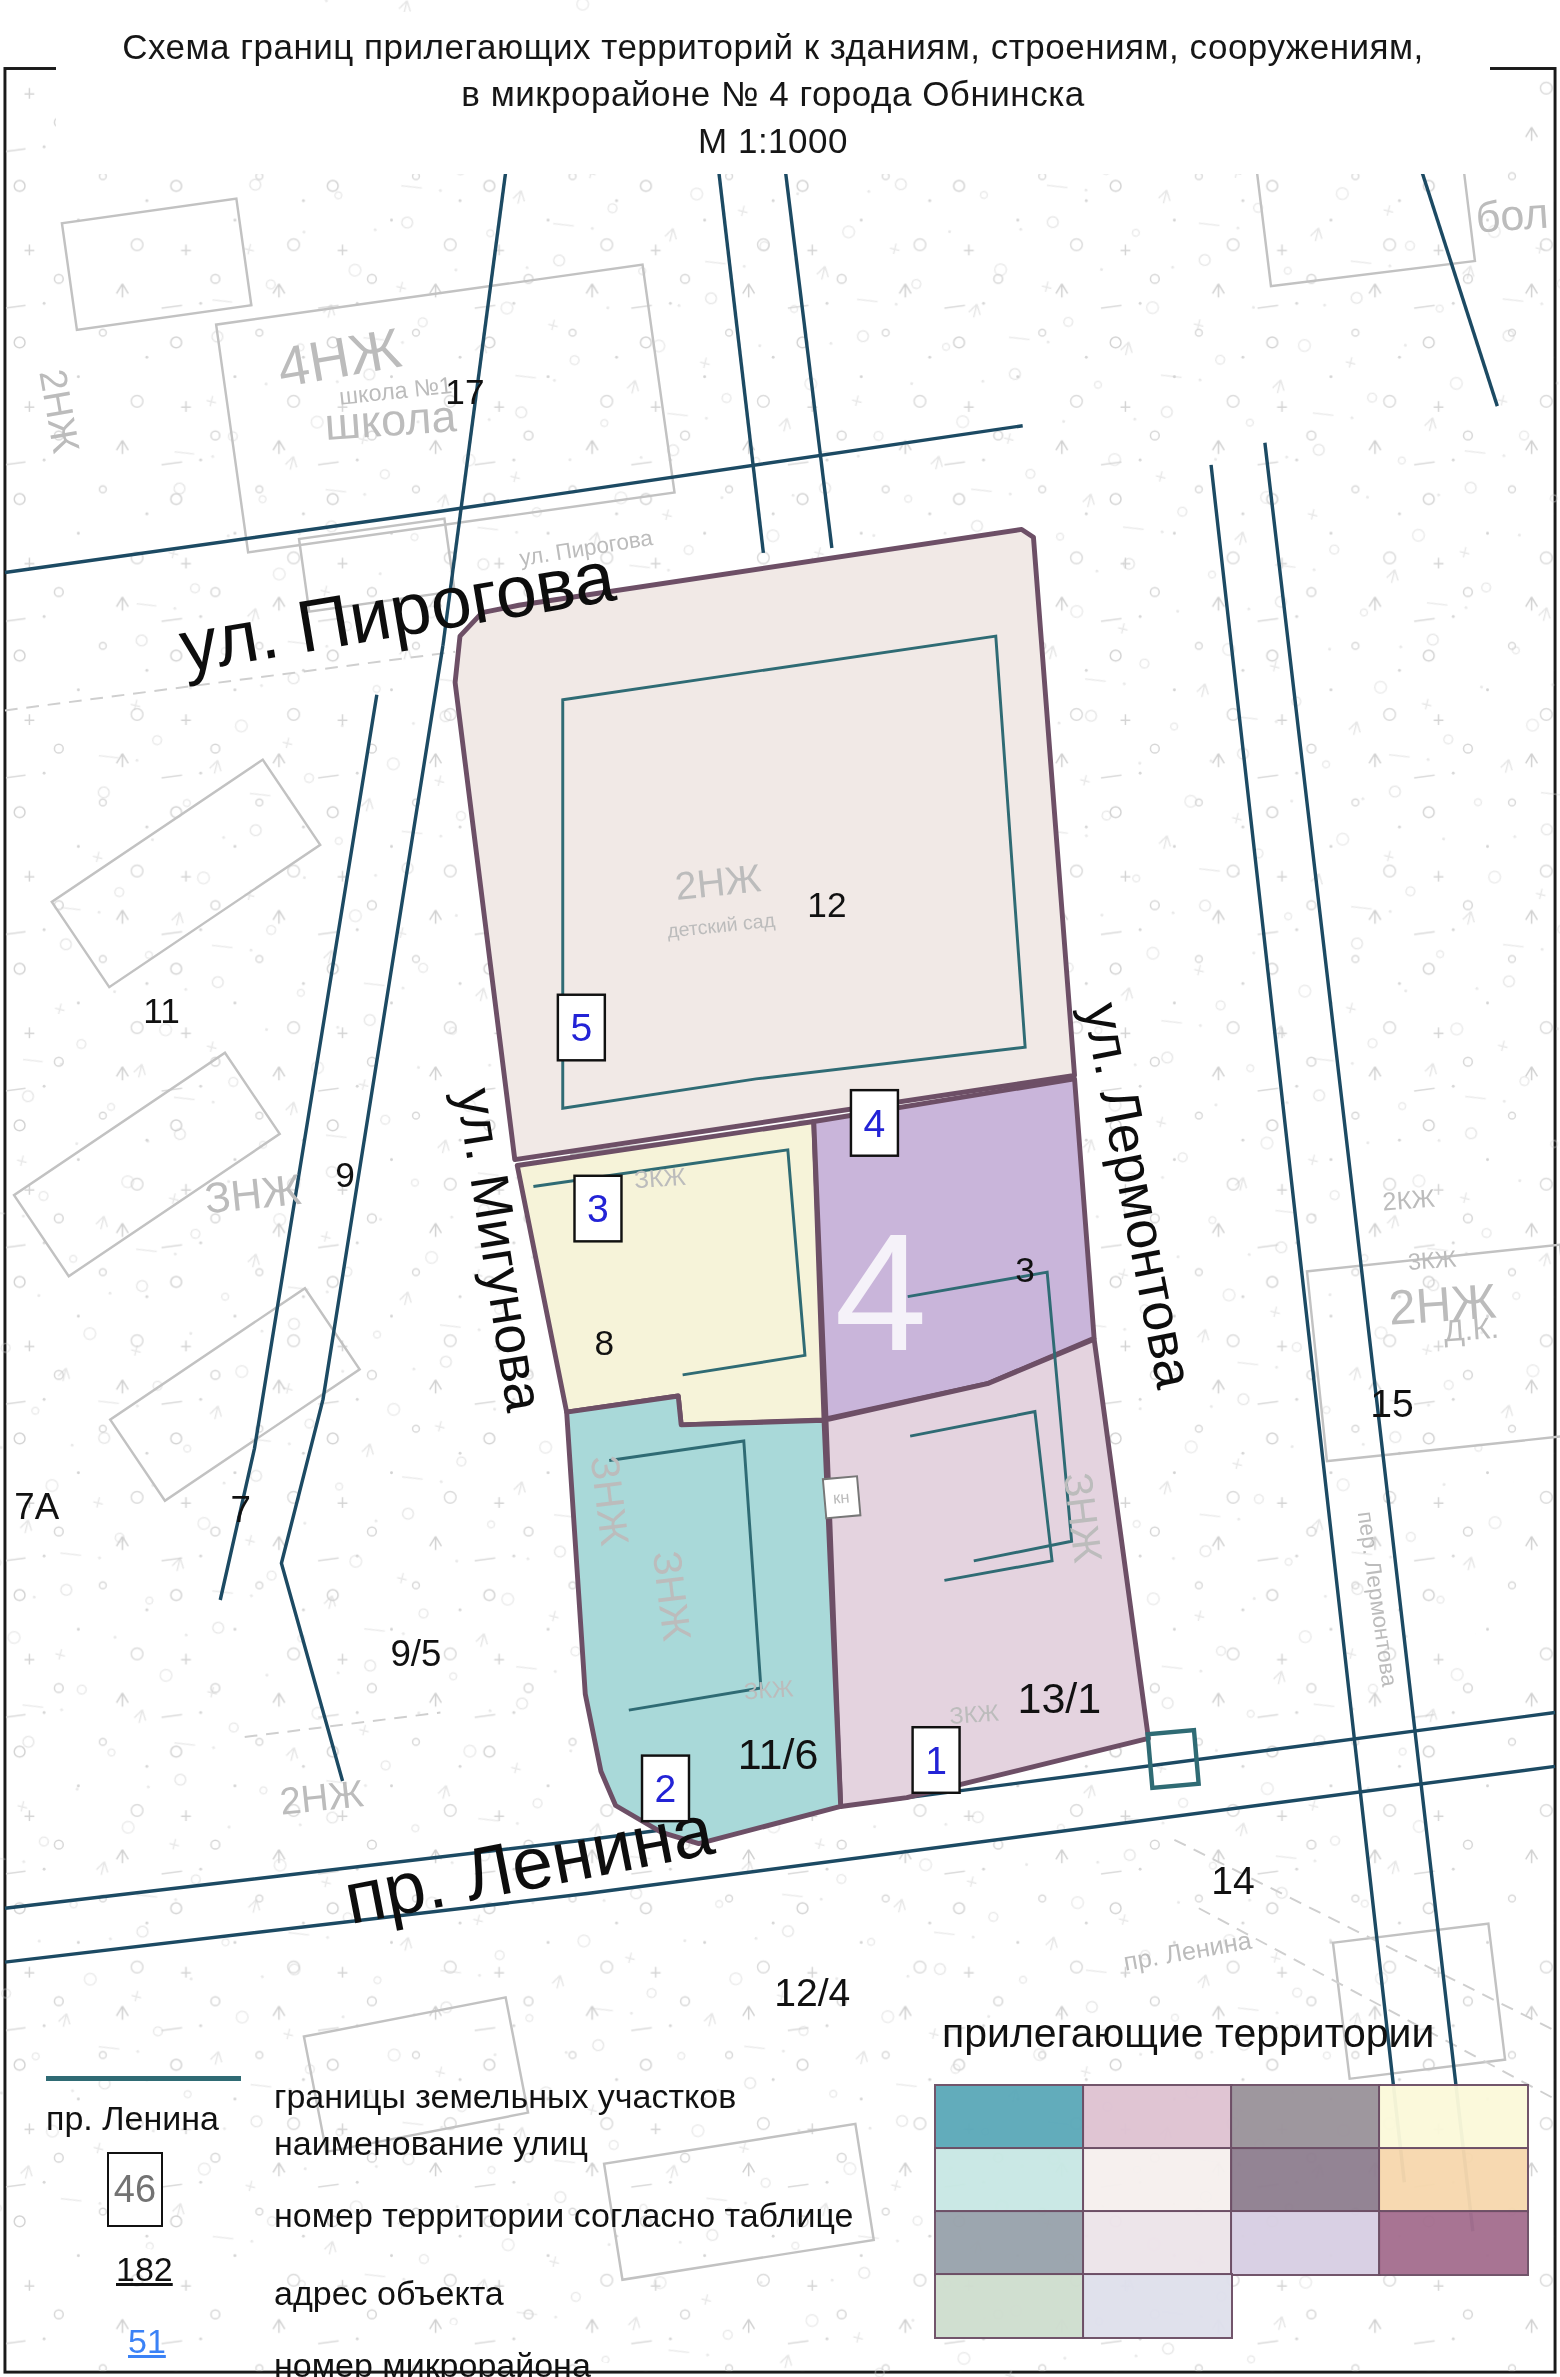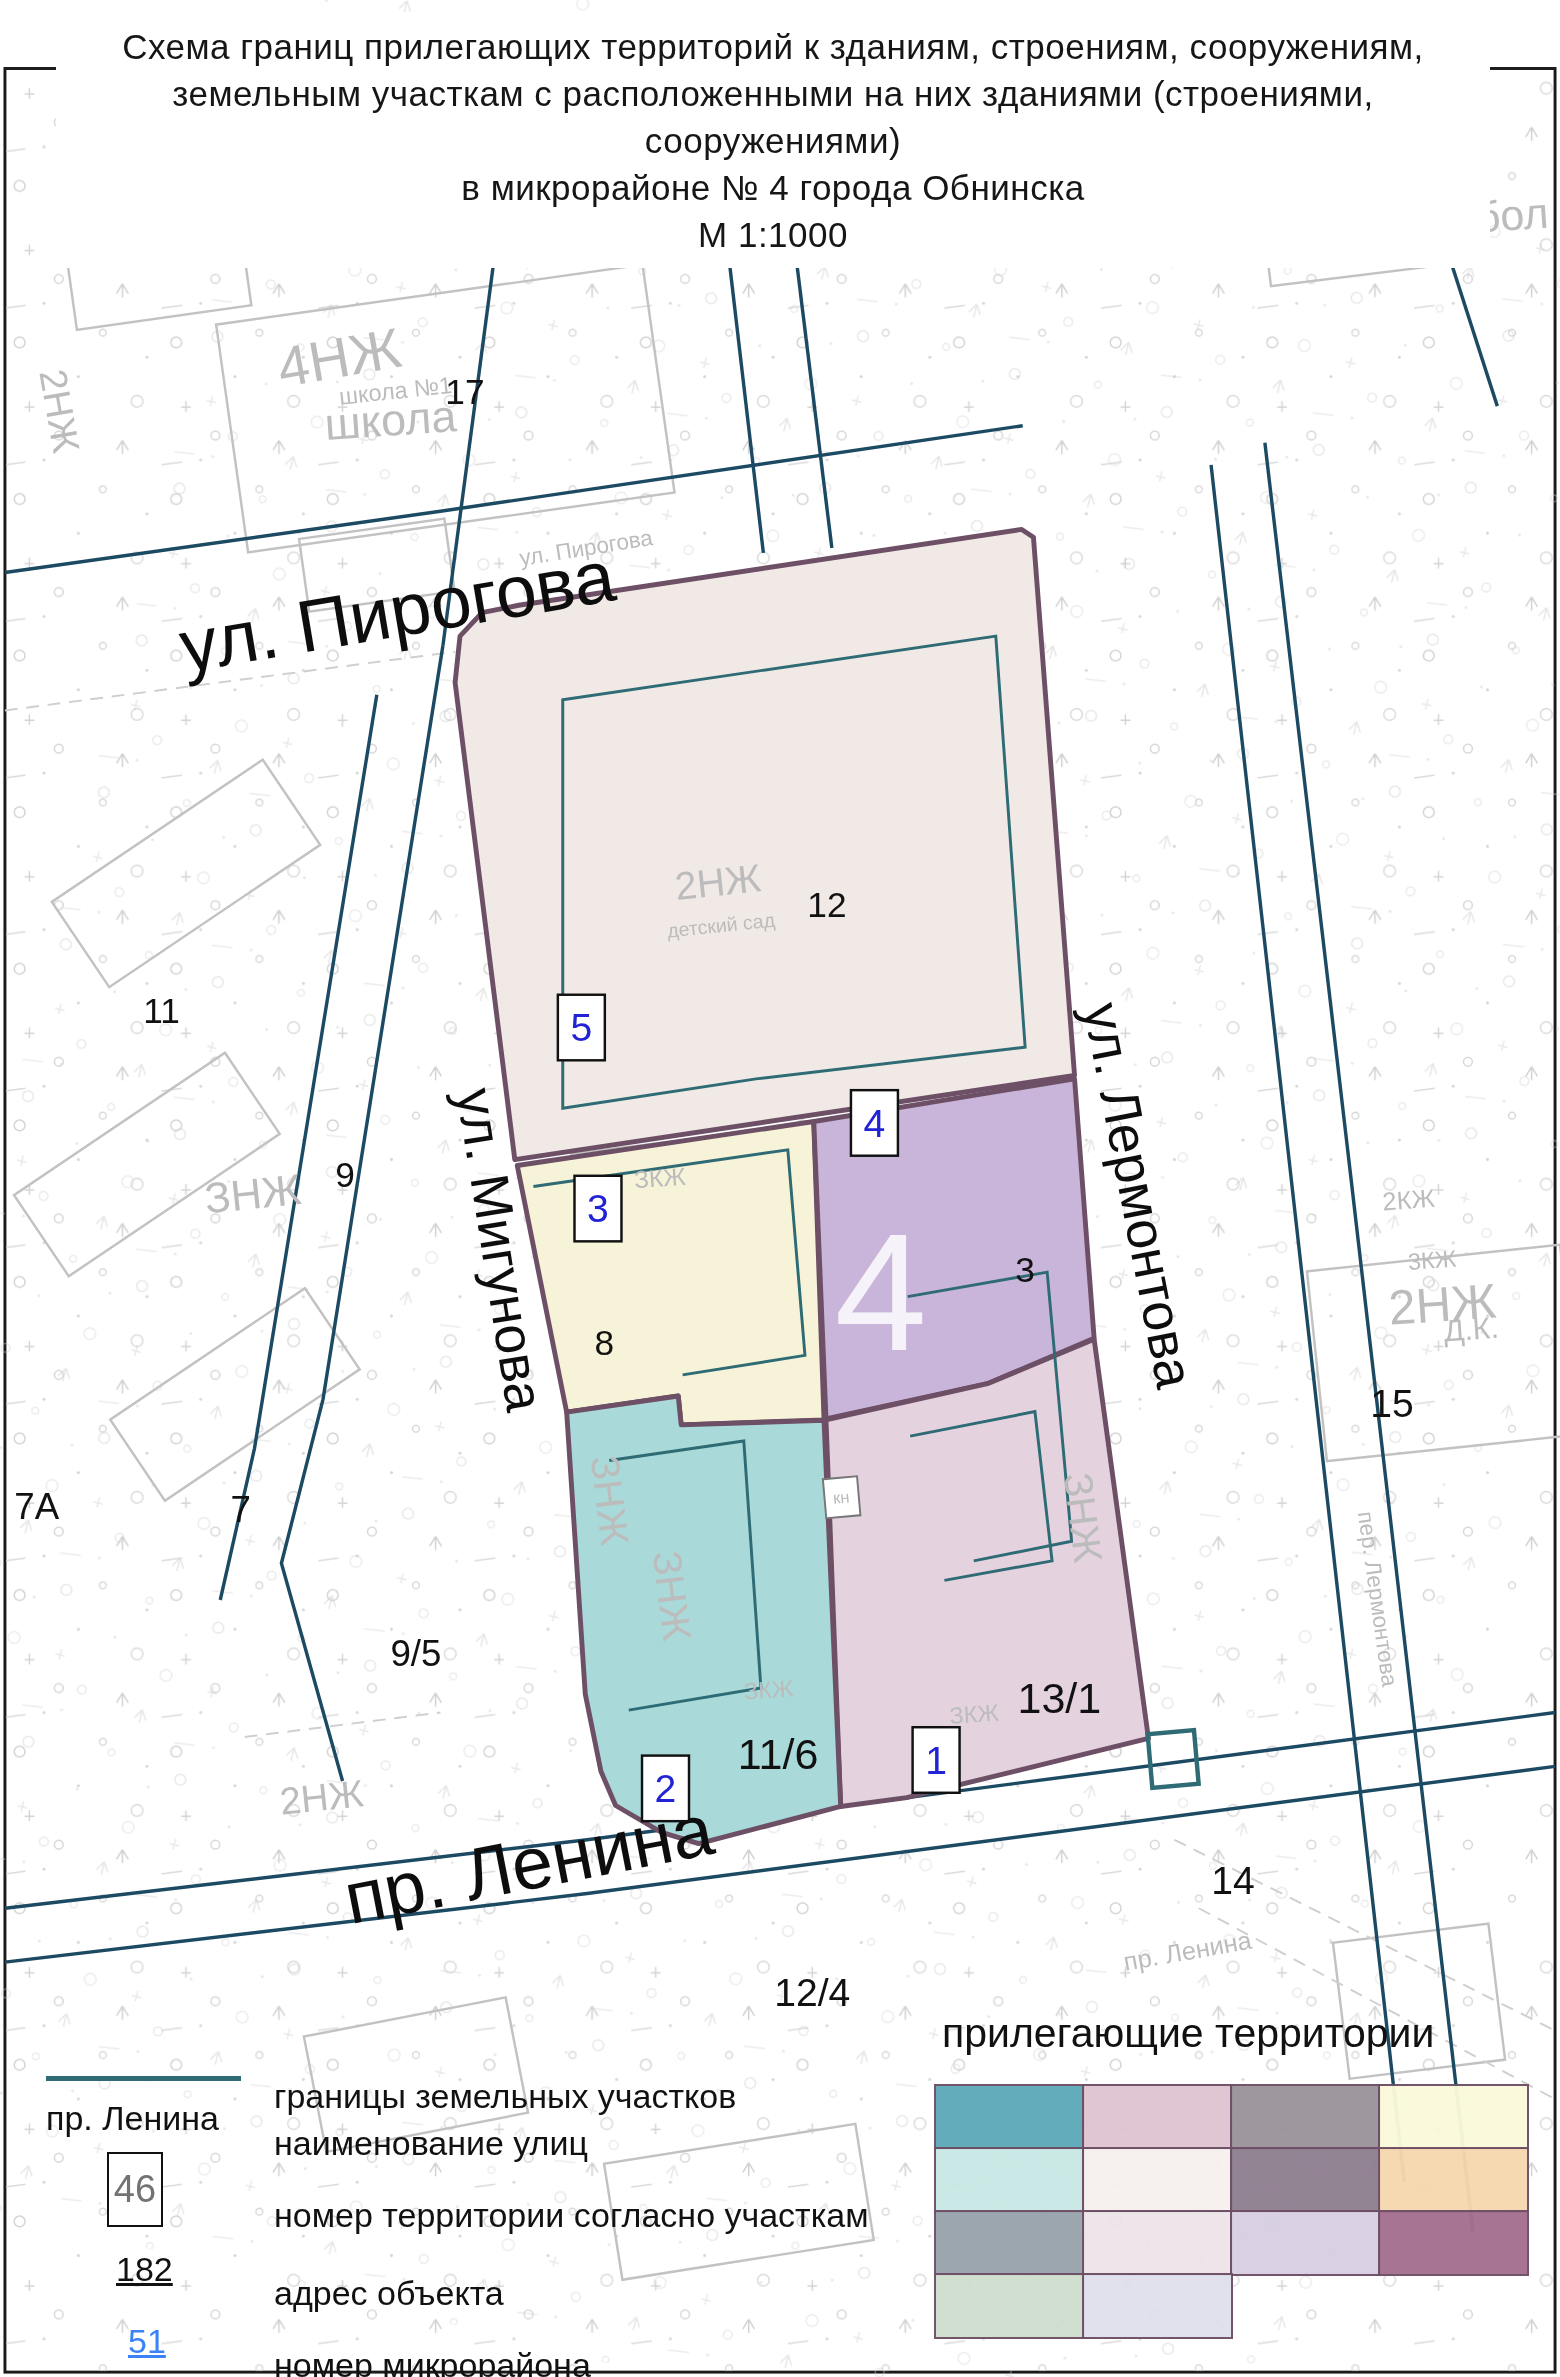--- a/index.html
+++ b/index.html
@@ -194,36 +194,35 @@
       </g>
       <g>
         <rect x="1865" y="3530" width="96" height="134" fill="#fff" stroke="#111" stroke-width="5"></rect>
         <text class="plate-num" x="1913" y="3625" font-size="80" text-anchor="middle">1</text>
       </g>
     </g>
   </svg>
 
   <div class="title-block">
     <p>Схема границ прилегающих территорий к зданиям, строениям, сооружениям,</p>
-    <p>земельным участкам с расположенными на них зданиями (строениями, сооружениями)</p>
     <p>в микрорайоне № 4 города Обнинска</p>
     <p>М 1:1000</p>
   </div>
 
 
   <div class="lg-sample-line" style="background-color: rgb(47, 107, 116);"></div>
   <div class="lg-label" style="left:274px;top:2053px;">границы земельных участков</div>
 
   <div class="lg-sample-text">пр. Ленина</div>
   <div class="lg-label" style="left:274px;top:2100px;">наименование улиц</div>
 
   <div class="lg-box">
     <span style="color:#737373;">46</span>
   </div>
-  <div class="lg-label" style="left:274px;top:2172px;">номер территории согласно участкам</div>
+  <div class="lg-label" style="left:274px;top:2172px;">номер территории согласно таблице</div>
 
   <div class="lg-num" style="left:116px;top:2250px;color:#111;">182</div>
   <div class="lg-label" style="left:274px;top:2250px;">адрес объекта</div>
 
   <div class="lg-num" style="left:128px;top:2322px;color:#3b82f6;">51</div>
   <div class="lg-label" style="left:274px;top:2322px;">номер микрорайона</div>
 
   <div class="adj-heading">прилегающие территории</div>
 
   <div class="swatch-grid">

